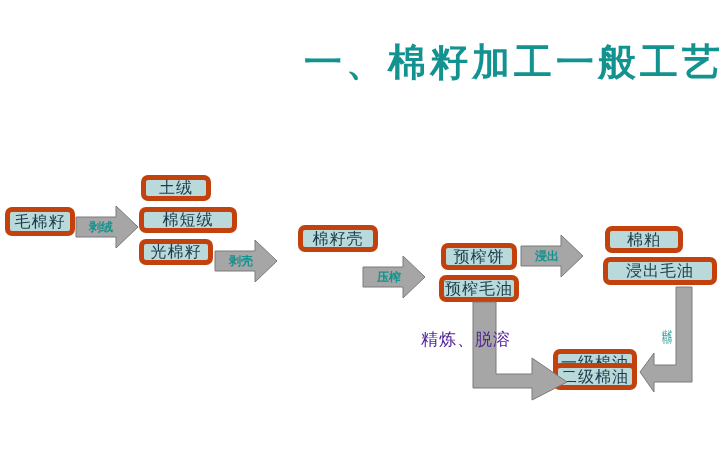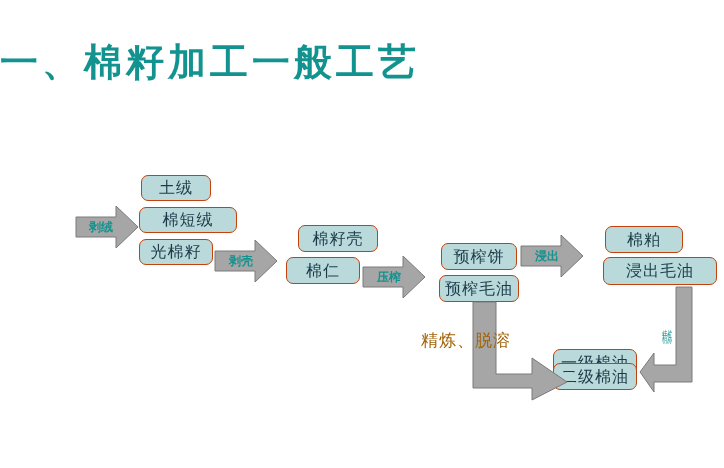--- a/index.html
+++ b/index.html
@@ -19,33 +19,33 @@
     left: 0; top: 0;
     width: 724px;
     height: 468px;
     background: #ffffff;
   }
   .title {
     position: absolute;
     left: 0;
     top: 38px;
     width: 724px;
-    text-align: left;
+    text-align: right;
     color: #13938f;
     font-size: 38px;
     font-weight: bold;
     letter-spacing: 4px;
     line-height: 48px;
     font-family: "DejaVu Sans", "Liberation Sans", sans-serif;
     white-space: nowrap;
   }
   .node {
     position: absolute;
     background: #b9d9da;
-    border: 1px solid #c2410c;
+    border: 5px solid #c2410c;
     border-radius: 7px;
     color: #1b3b4a;
     font-size: 16px;
     line-height: 1;
     display: flex;
     align-items: center;
     justify-content: center;
     box-sizing: border-box;
     white-space: nowrap;
     letter-spacing: 1px;
@@ -55,26 +55,27 @@
     color: #13938f;
     font-size: 12px;
     font-weight: bold;
     white-space: nowrap;
     letter-spacing: 0px;
     line-height: 1;
     z-index: 6;
   }
   .big-label {
     position: absolute;
-    color: #a16207;
+    color: #4c1d95;
     font-size: 17px;
     white-space: nowrap;
     line-height: 1;
     letter-spacing: 1px;
     z-index: 6;
+    font-family: Liberation Mono, monospace;
   }
   .rot-label {
     position: absolute;
     color: #13938f;
     font-size: 15px;
     white-space: nowrap;
     line-height: 1;
     z-index: 6;
     transform: scaleX(0.35);
     transform-origin: left center;
@@ -92,32 +93,32 @@
 
 <div id="slide">
 
   <div class="title">一、棉籽加工一般工艺</div>
 
   <svg class="arrow" style="left:76px; top:206px;" width="62" height="42" viewBox="0 0 62 42">
     <polygon class="ar-fill" points="0,11 40,11 40,0 62,21 40,42 40,31 0,31"></polygon>
   </svg>
   <div class="arrow-label" style="left:89px; top:221px;text-align:center;">剥绒</div>
 
+  <div class="node" style="left:5px; top:207px; width:70px; height:29px;">毛棉籽</div>
 
   <div class="node" style="left:141px; top:175px; width:70px; height:26px;">土绒</div>
   <div class="node" style="left:139px; top:207px; width:98px; height:26px;">棉短绒</div>
   <div class="node" style="left:139px; top:239px; width:74px; height:26px;">光棉籽</div>
 
   <svg class="arrow" style="left:215px; top:240px;" width="62" height="42" viewBox="0 0 62 42">
     <polygon class="ar-fill" points="0,11 40,11 40,0 62,21 40,42 40,31 0,31"></polygon>
   </svg>
   <div class="arrow-label" style="left:229px; top:255px;">剥壳</div>
 
   <div class="node" style="left:298px; top:225px; width:80px; height:27px;">棉籽壳</div>
-  <div class="node" style="left:286px; top:257px; width:74px; height:27px;">棉仁</div>
 
   <svg class="arrow" style="left:363px; top:256px;" width="62" height="42" viewBox="0 0 62 42">
     <polygon class="ar-fill" points="0,11 40,11 40,0 62,21 40,42 40,31 0,31"></polygon>
   </svg>
   <div class="arrow-label" style="left:377px; top:271px;">压榨</div>
 
   <div class="node" style="left:441px; top:243px; width:76px; height:27px;">预榨饼</div>
   <div class="node" style="left:439px; top:275px; width:80px; height:27px;">预榨毛油</div>
 
   <svg class="arrow" style="left:521px; top:235px;" width="62" height="42" viewBox="0 0 62 42">

